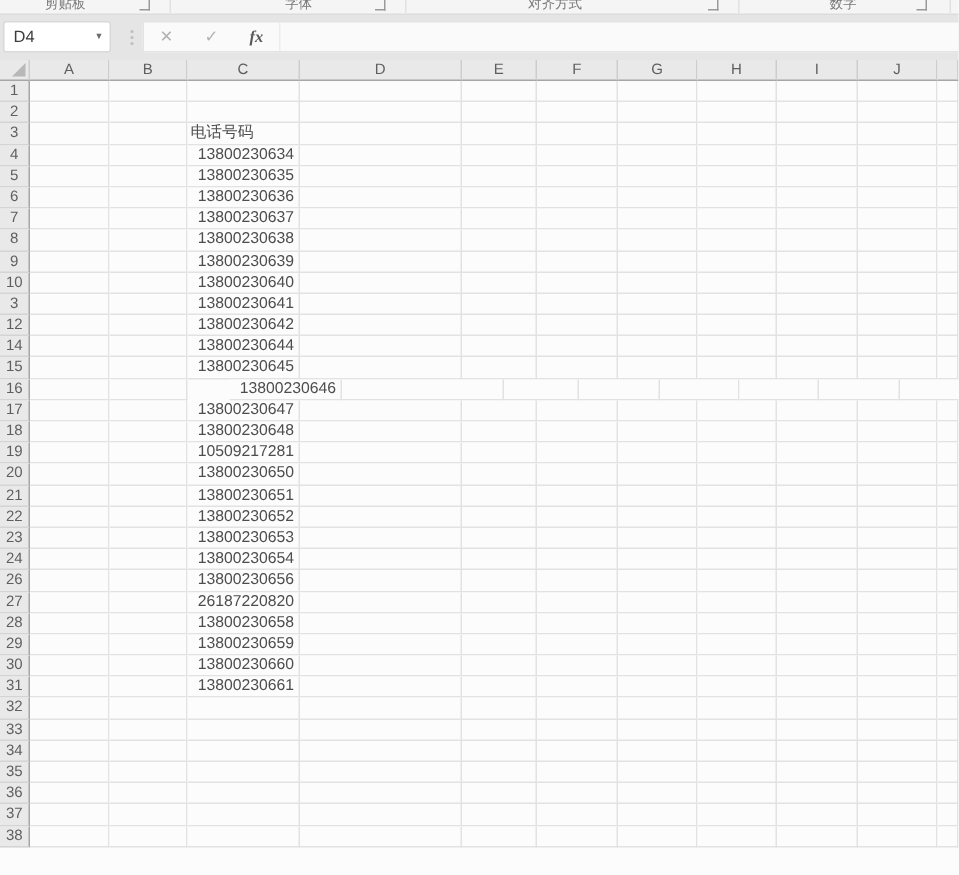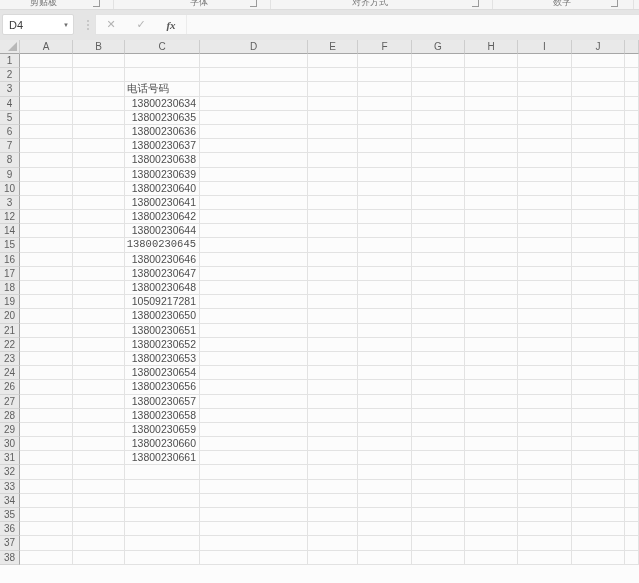--- a/index.html
+++ b/index.html
@@ -313,35 +313,35 @@
         <div class="cell" style="width: 53px;"></div>
         <div class="cell" style="width: 53px;"></div>
         <div class="cell" style="width: 54px;"></div>
         <div class="cell" style="width: 53px;"></div>
         <div class="cell" style="width: 14px;"></div>
       </div>
       <div class="grid-row">
         <div class="rhdr" style="width: 20px;">15</div>
         <div class="cell" style="width: 53px;"></div>
         <div class="cell" style="width: 52px;"></div>
-        <div class="cell right" style="width: 75px; font-family: Liberation Mono, monospace;">13800230645</div>
+        <div class="cell right" style="width: 75px;">13800230645</div>
         <div class="cell" style="width: 108px;"></div>
         <div class="cell" style="width: 50px;"></div>
         <div class="cell" style="width: 54px;"></div>
         <div class="cell" style="width: 53px;"></div>
         <div class="cell" style="width: 53px;"></div>
         <div class="cell" style="width: 54px;"></div>
         <div class="cell" style="width: 53px;"></div>
         <div class="cell" style="width: 14px;"></div>
       </div>
       <div class="grid-row">
         <div class="rhdr" style="width: 20px;">16</div>
         <div class="cell" style="width: 53px;"></div>
         <div class="cell" style="width: 52px;"></div>
-        <div class="cell right" style="width: 75px;">13800230646</div>
+        <div class="cell right" style="width: 75px; margin-left: 28px;">13800230646</div>
         <div class="cell" style="width: 108px;"></div>
         <div class="cell" style="width: 50px;"></div>
         <div class="cell" style="width: 54px;"></div>
         <div class="cell" style="width: 53px;"></div>
         <div class="cell" style="width: 53px;"></div>
         <div class="cell" style="width: 54px;"></div>
         <div class="cell" style="width: 53px;"></div>
         <div class="cell" style="width: 14px;"></div>
       </div>
       <div class="grid-row">
@@ -467,21 +467,21 @@
         <div class="cell" style="width: 53px;"></div>
         <div class="cell" style="width: 53px;"></div>
         <div class="cell" style="width: 54px;"></div>
         <div class="cell" style="width: 53px;"></div>
         <div class="cell" style="width: 14px;"></div>
       </div>
       <div class="grid-row">
         <div class="rhdr" style="width: 20px;">27</div>
         <div class="cell" style="width: 53px;"></div>
         <div class="cell" style="width: 52px;"></div>
-        <div class="cell right" style="width: 75px;">13800230657</div>
+        <div class="cell right" style="width: 75px;">26187220820</div>
         <div class="cell" style="width: 108px;"></div>
         <div class="cell" style="width: 50px;"></div>
         <div class="cell" style="width: 54px;"></div>
         <div class="cell" style="width: 53px;"></div>
         <div class="cell" style="width: 53px;"></div>
         <div class="cell" style="width: 54px;"></div>
         <div class="cell" style="width: 53px;"></div>
         <div class="cell" style="width: 14px;"></div>
       </div>
       <div class="grid-row">

